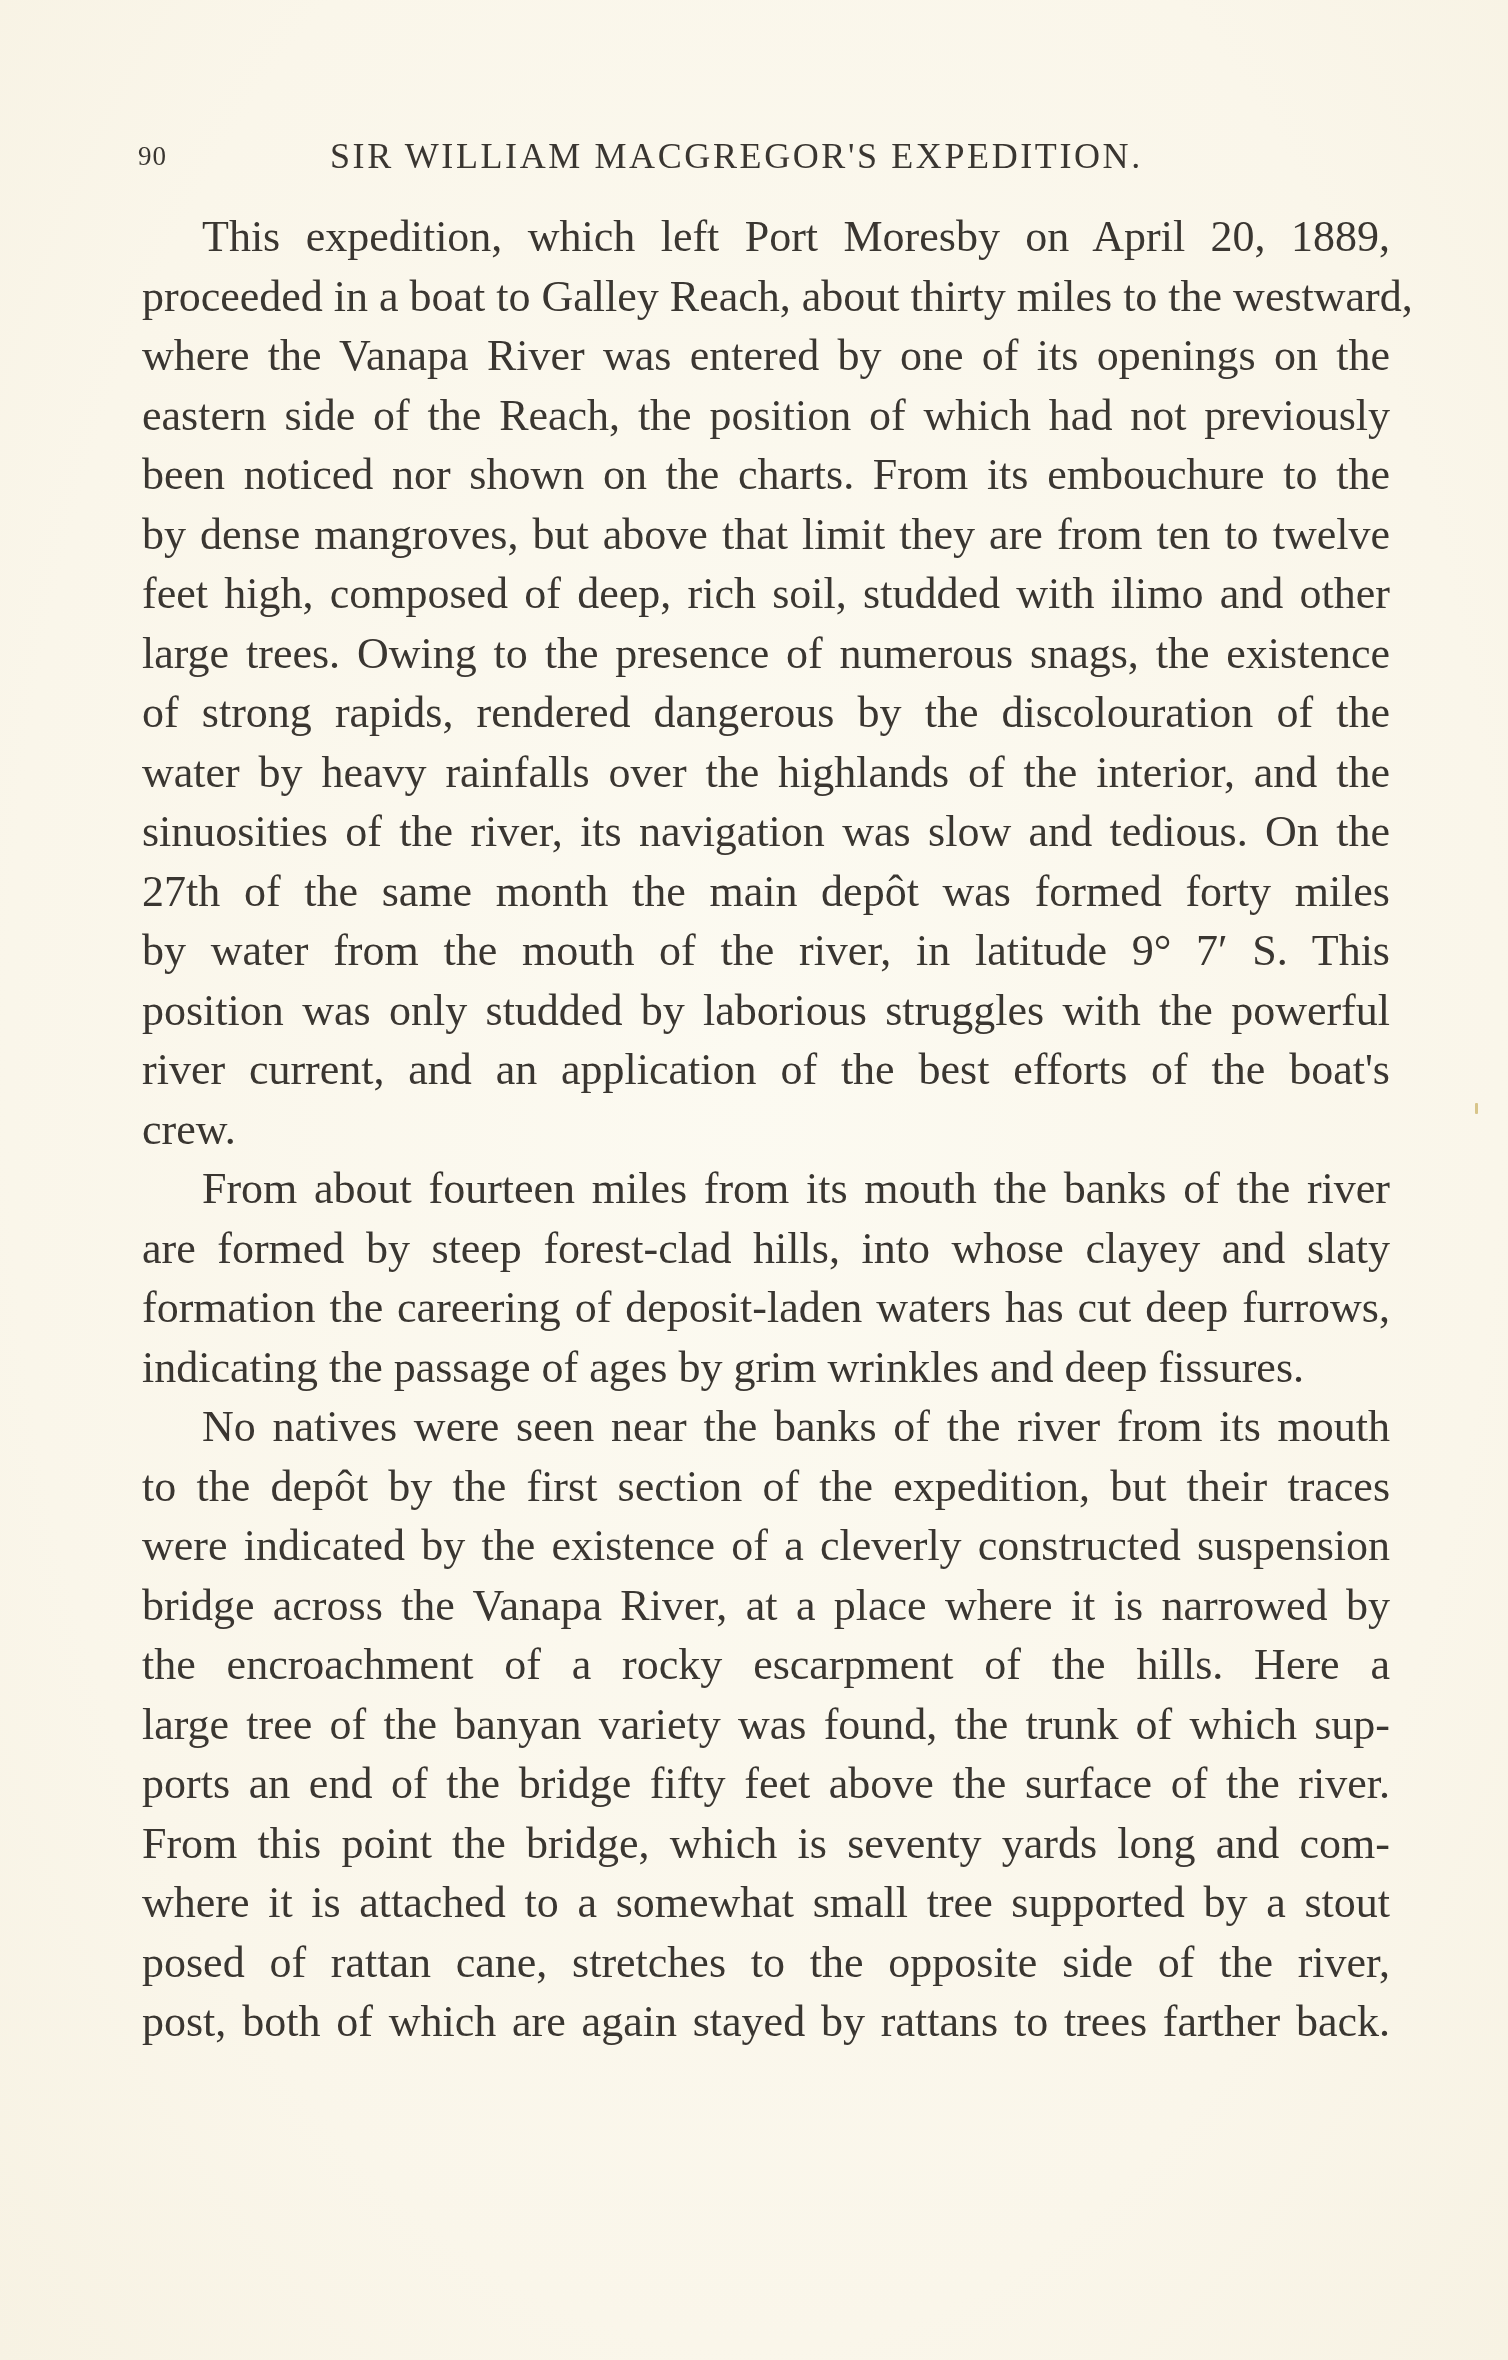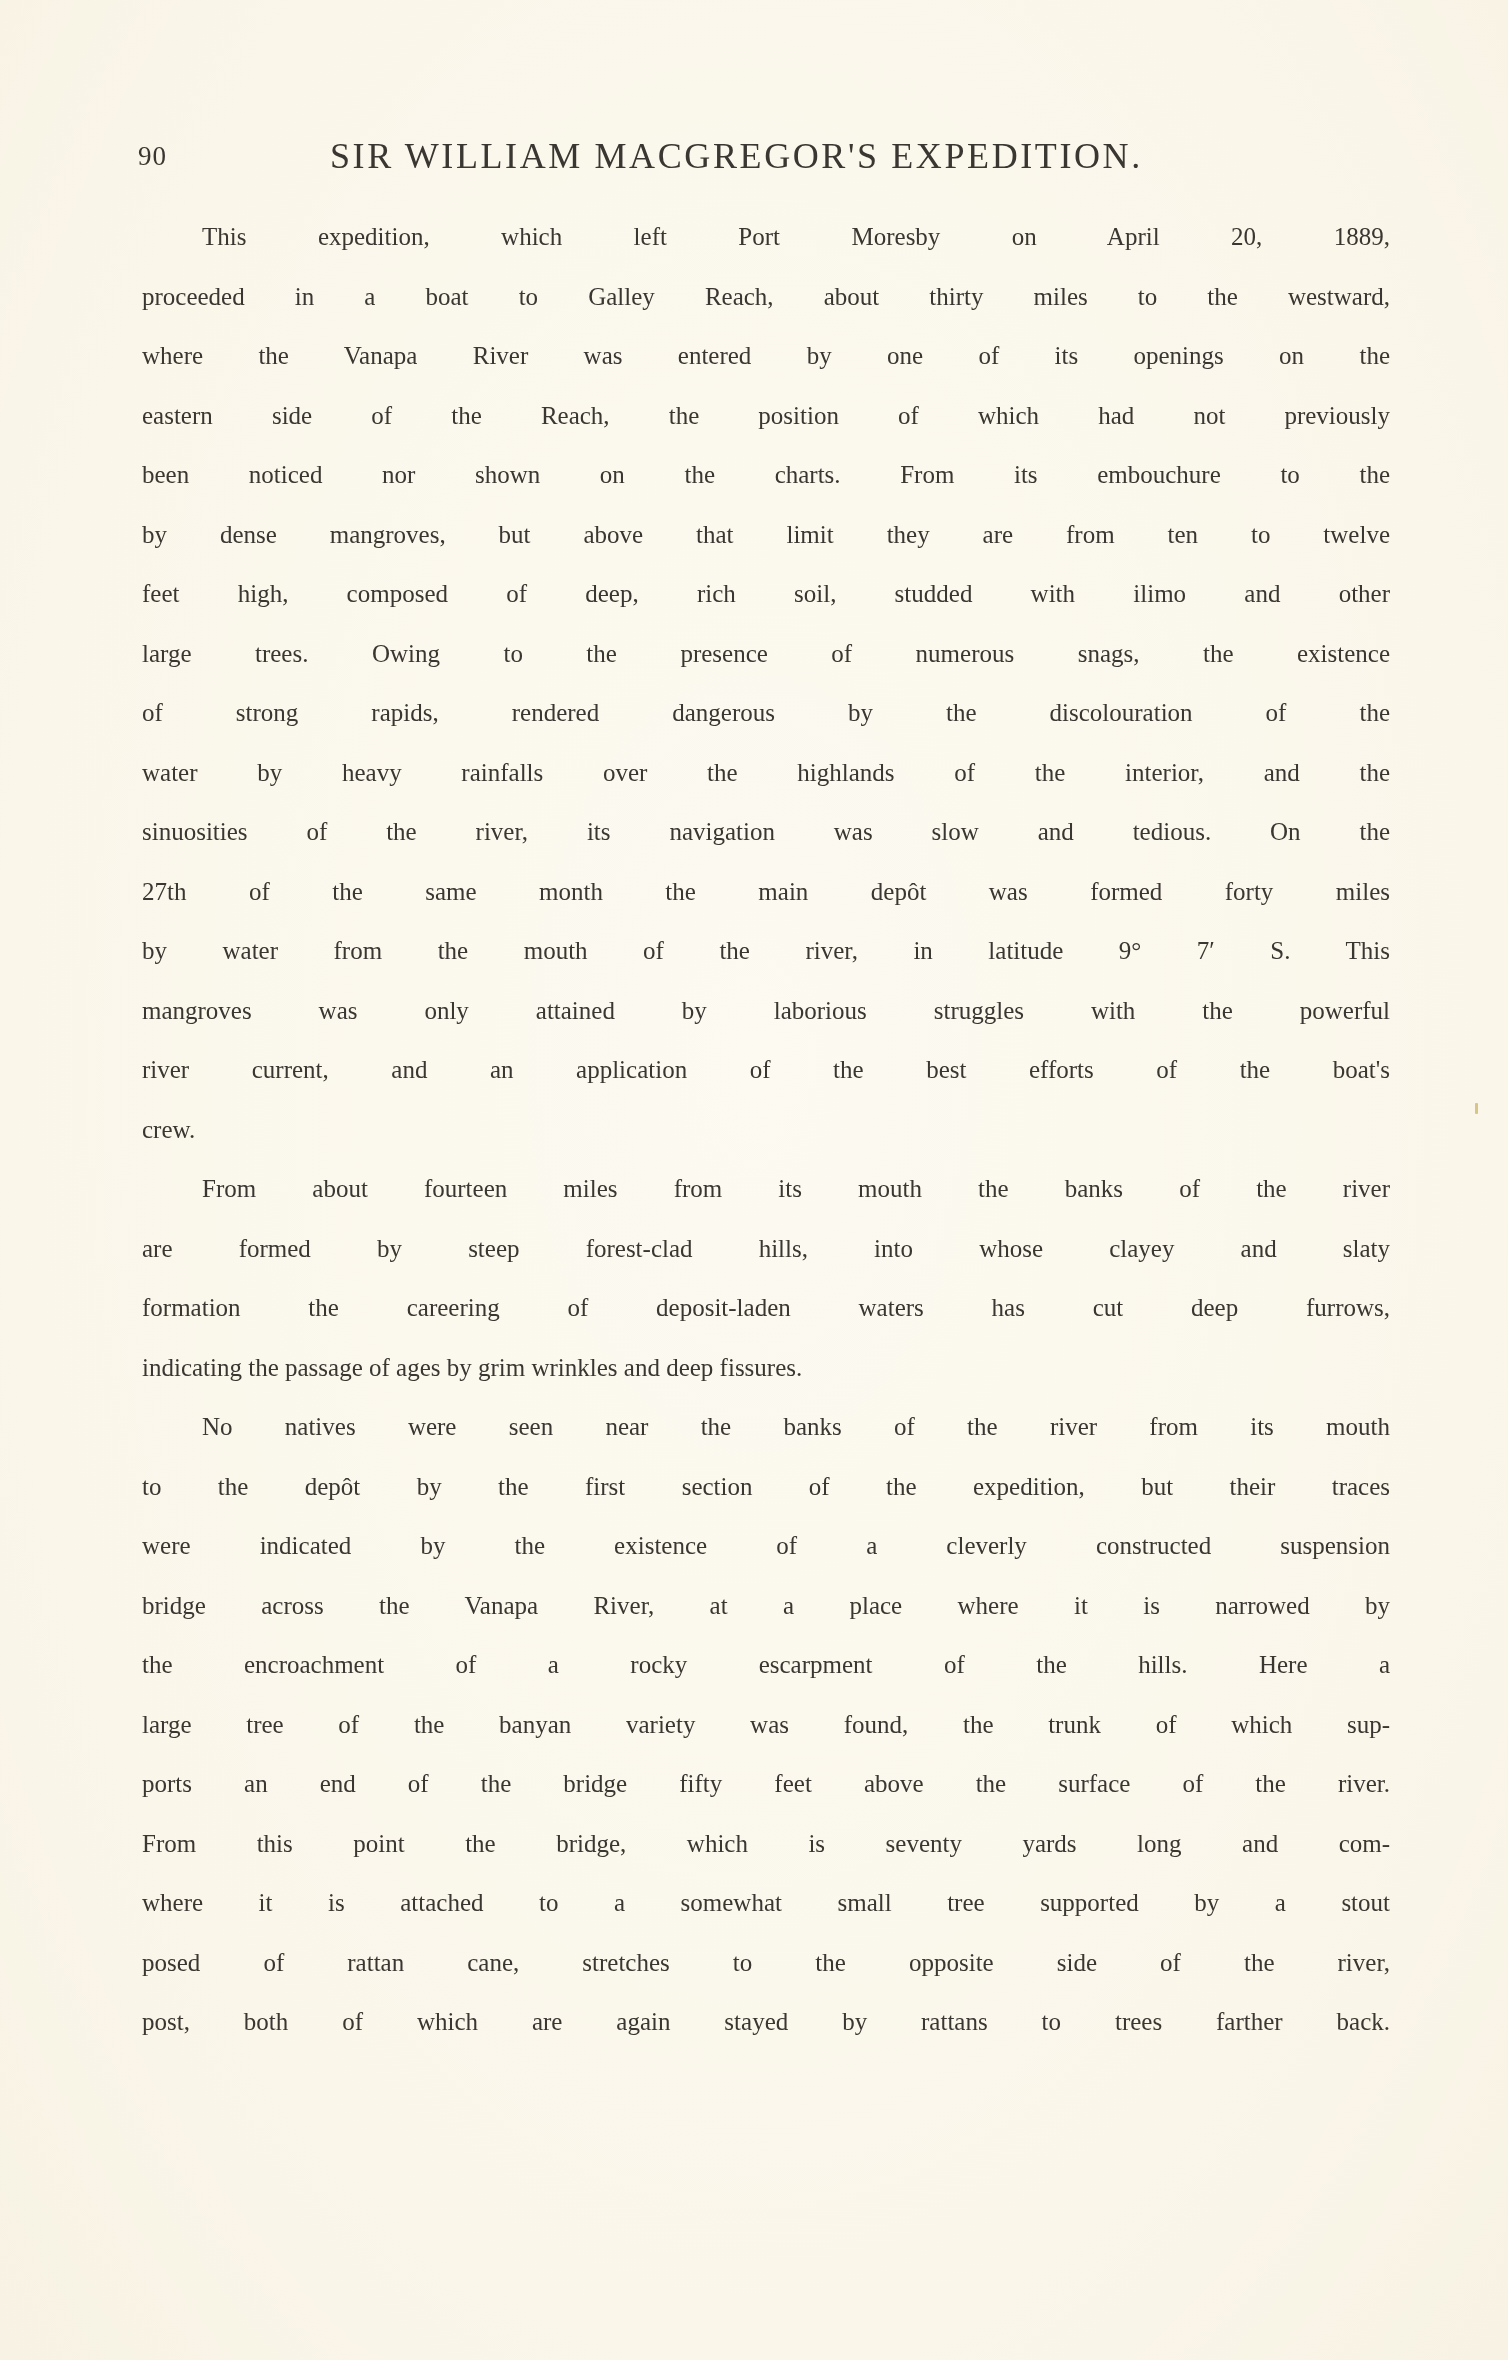--- a/index.html
+++ b/index.html
@@ -33,21 +33,21 @@
   }
   .body {
     position: absolute;
     left: 142px; top: 212px;
     width: 1248px;
   }
   .line {
     display: block;
     height: 59.5px;
     line-height: 50px;
-    font-size: 25px;
+    font-size: 44px;
     white-space: nowrap;
     text-align: justify;
     text-align-last: justify;
     overflow: visible;
   }
   .line.last { text-align-last: left; }
   .line.indent { padding-left: 60px; }
   .margin-mark {
     position: absolute;
     left: 1475px; top: 1103px;
@@ -74,21 +74,21 @@
       <span class="line">eastern side of the Reach, the position of which had not previously</span>
       <span class="line">been noticed nor shown on the charts.  From its embouchure to the</span>
       <span class="line">by dense mangroves, but above that limit they are from ten to twelve</span>
       <span class="line">feet high, composed of deep, rich soil, studded with ilimo and other</span>
       <span class="line">large trees.  Owing to the presence of numerous snags, the existence</span>
       <span class="line">of strong rapids, rendered dangerous by the discolouration of the</span>
       <span class="line">water by heavy rainfalls over the highlands of the interior, and the</span>
       <span class="line">sinuosities of the river, its navigation was slow and tedious.  On the</span>
       <span class="line">27th of the same month the main depôt was formed forty miles</span>
       <span class="line">by water from the mouth of the river, in latitude 9° 7′ S.  This</span>
-      <span class="line">mangroves was only attained by laborious struggles with the powerful</span>
+      <span class="line">position was only studded by laborious struggles with the powerful</span>
       <span class="line">river current, and an application of the best efforts of the boat's</span>
       <span class="line last">crew.</span>
     </div>
 
     <div>
       <span class="line indent">From about fourteen miles from its mouth the banks of the river</span>
       <span class="line">are formed by steep forest-clad hills, into whose clayey and slaty</span>
       <span class="line">formation the careering of deposit-laden waters has cut deep furrows,</span>
       <span class="line last">indicating the passage of ages by grim wrinkles and deep fissures.</span>
     </div>

